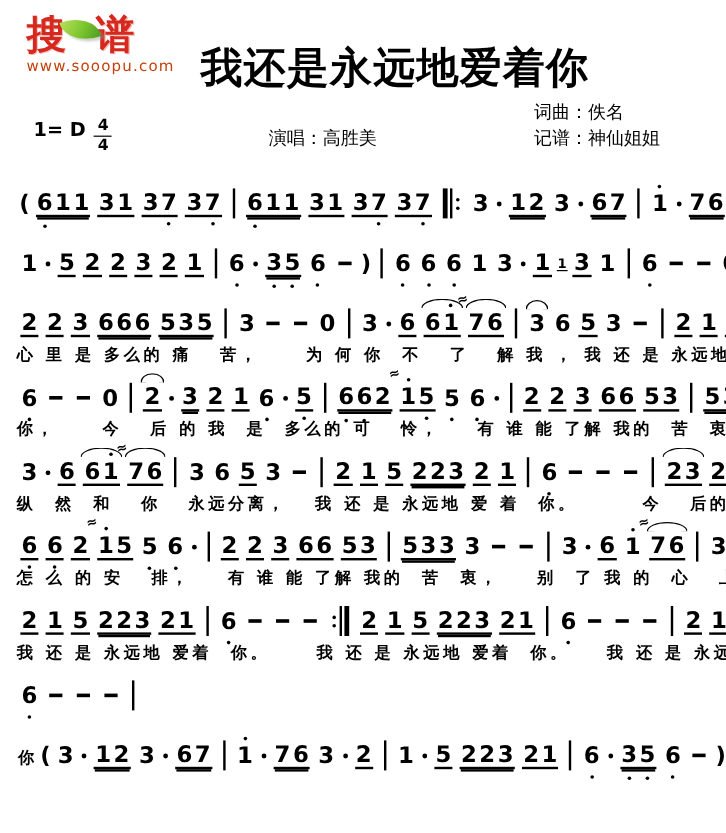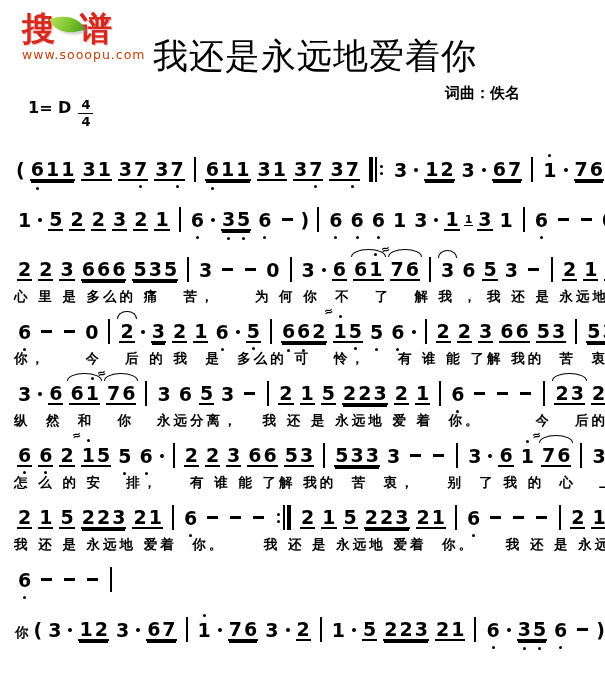--- a/index.html
+++ b/index.html
@@ -10,22 +10,22 @@
   
   .header{position:relative;height:142px;}
   .logo{position:absolute;left:22px;top:12px;width:130px;}
   .logo-chars{display:flex;align-items:center;font-size:33px;font-weight:bold;color:#d5281e;line-height:1;}
   .logo-char{text-shadow:1px 1px 0 #f5b9b4;}
   .leaf{width:30px;height:21px;margin:0 -3px 8px -3px;flex:none;
     background:linear-gradient(135deg,#b8e05a 0%,#7cc52e 55%,#4e9a1f 100%);
     border-radius:2% 95% 2% 95%;transform:rotate(-18deg);
     box-shadow:2px 3px 2px rgba(150,150,150,.45);}
   .logo-url{color:#c2410c;font-size:12.5px;letter-spacing:1px;margin-top:2px;}
-  .title{position:absolute;left:153px;top:33px;font-size:35px;font-weight:normal;letter-spacing:1px;white-space:nowrap;}
-  .credit{position:absolute;font-size:15px;font-weight:bold;white-space:nowrap;}
+  .title{position:absolute;left:167px;top:33px;font-size:35px;font-weight:bold;letter-spacing:1px;white-space:nowrap;}
+  .credit{position:absolute;font-size:15px;font-weight:normal;white-space:nowrap;}
   .credit.lyricist{left:445px;top:84px;}
   .credit.singer{left:224px;top:106px;}
   .credit.transcriber{left:445px;top:106px;}
   .key-sig{position:absolute;left:28px;top:98px;font-size:16px;font-weight:bold;display:flex;align-items:flex-start;gap:7px;}
   .frac{display:inline-flex;flex-direction:column;align-items:center;font-size:13px;line-height:1.05;font-weight:bold;}
   .frac .num{border-bottom:1.6px solid #000;padding:0 3px 1px;}
   .frac .den{padding-top:1px;}
   
   #score{padding:2px 8px 0 14px;}
   .system{margin-bottom:1px;}
@@ -62,20 +62,22 @@
   <div class="logo">
     <div class="logo-chars">
       <span class="logo-char">搜</span>
       <span class="leaf"></span>
       <span class="logo-char">谱</span>
     </div>
     <div class="logo-url">www.sooopu.com</div>
   </div>
   <div class="title">我还是永远地爱着你</div>
   <div class="credit lyricist">词曲：佚名</div>
+  <div class="credit singer">演唱：高胜美</div>
+  <div class="credit transcriber">记谱：神仙姐姐</div>
   <div class="key-sig">
     <span>1= D</span>
     <span class="frac">
       <span class="num">4</span>
       <span class="den">4</span>
     </span>
   </div>
 </div>
 
 <div id="score">

